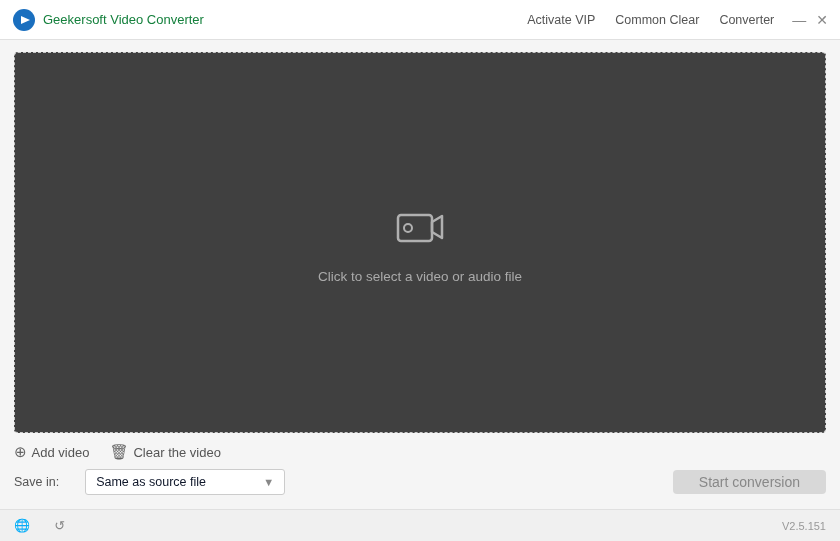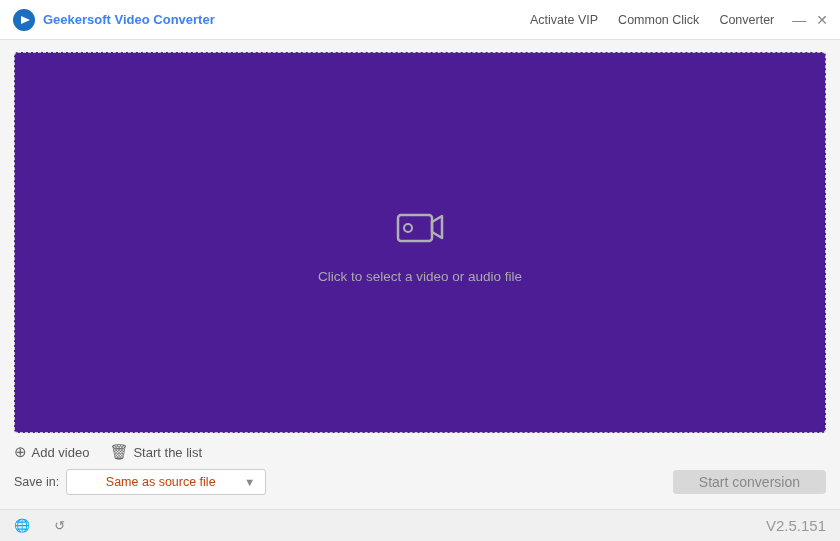--- a/index.html
+++ b/index.html
@@ -28,22 +28,22 @@
       display: flex;
       align-items: center;
       gap: 7px;
     }
     .logo-icon {
       width: 24px;
       height: 24px;
     }
     .title-bar-title {
       font-size: 13px;
-      font-weight: 700;
-      color: #3b82f6;
+      font-weight: 400;
+      color: #15803d;
     }
     .title-bar-nav {
       display: flex;
       align-items: flex-end;
       gap: 20px;
       margin-left: auto;
     }
     .nav-item {
       font-size: 12.5px;
       color: #555;
@@ -67,21 +67,21 @@
       flex: 1;
       display: flex;
       flex-direction: column;
       padding: 12px 14px 8px 14px;
       background: #f5f5f5;
     }
 
     
     .drop-zone {
       flex: 1;
-      background: #4c1d95;
+      background: #404040;
       border: 1.5px dashed #c8c8c8;
       border-radius: 4px;
       display: flex;
       flex-direction: column;
       align-items: center;
       justify-content: center;
       cursor: pointer;
       gap: 12px;
     }
     .camera-icon svg {
@@ -113,44 +113,43 @@
     }
     .toolbar-btn-icon {
       font-size: 15px;
       color: #666;
     }
 
     
     .save-row {
       display: flex;
       align-items: center;
-      gap: 7px;
+      gap: 26px;
       padding-bottom: 6px;
     }
     .save-label {
       font-size: 12.5px;
       color: #555;
       white-space: nowrap;
     }
     .save-select {
       display: flex;
       align-items: center;
       background: #ffffff;
       border: 1px solid #cccccc;
       border-radius: 3px;
       padding: 5px 10px;
       width: 200px;
       cursor: pointer;
       position: relative;
     }
     .save-select-text {
       font-size: 12.5px;
-      color: #c2410c;
+      color: #0f172a;
       flex: 1;
-      text-align: center;
     }
     .save-select-arrow {
       font-size: 11px;
       color: #888;
     }
     .start-btn {
       margin-left: auto;
       background: #d8d8d8;
       color: #888;
       border: none;
@@ -181,42 +180,42 @@
     .footer-mid {
       display: flex;
       align-items: center;
       gap: 5px;
       font-size: 11.5px;
       color: #777;
       margin-left: 24px;
     }
     .footer-right {
       margin-left: auto;
-      font-size: 15px;
+      font-size: 11px;
       color: #999;
     }
     .footer-icon {
       font-size: 13px;
       color: #888;
     }
   </style>
 </head>
 <body>
 
 <div class="title-bar">
   <div class="title-bar-logo">
     <svg class="logo-icon" viewBox="0 0 24 24">
       <circle cx="12" cy="12" r="11" fill="#1a6fbf"></circle>
       <polygon points="9,8 18,12 9,16" fill="white"></polygon>
     </svg>
     <span class="title-bar-title">Geekersoft Video Converter</span>
   </div>
   <nav class="title-bar-nav">
     <span class="nav-item">Activate VIP</span>
-    <span class="nav-item">Common Click</span>
+    <span class="nav-item">Common Clear</span>
     <span class="nav-item">Converter</span>
   </nav>
   <div class="window-controls">
     <span class="win-btn">—</span>
     <span class="win-btn">✕</span>
   </div>
 </div>
 
 <div class="main-area">
 
@@ -231,21 +230,21 @@
     <span class="drop-zone-text">Click to select a video or audio file</span>
   </div>
 
   <div class="toolbar-row">
     <button class="toolbar-btn">
       <span class="toolbar-btn-icon">⊕</span>
       <span>Add video</span>
     </button>
     <button class="toolbar-btn">
       <span class="toolbar-btn-icon">🗑</span>
-      <span>Start the list</span>
+      <span>Clear the video</span>
     </button>
   </div>
 
   <div class="save-row">
     <span class="save-label">Save in:</span>
     <div class="save-select">
       <span class="save-select-text">Same as source file</span>
       <span class="save-select-arrow">▼</span>
     </div>
     <button class="start-btn">Start conversion</button>

